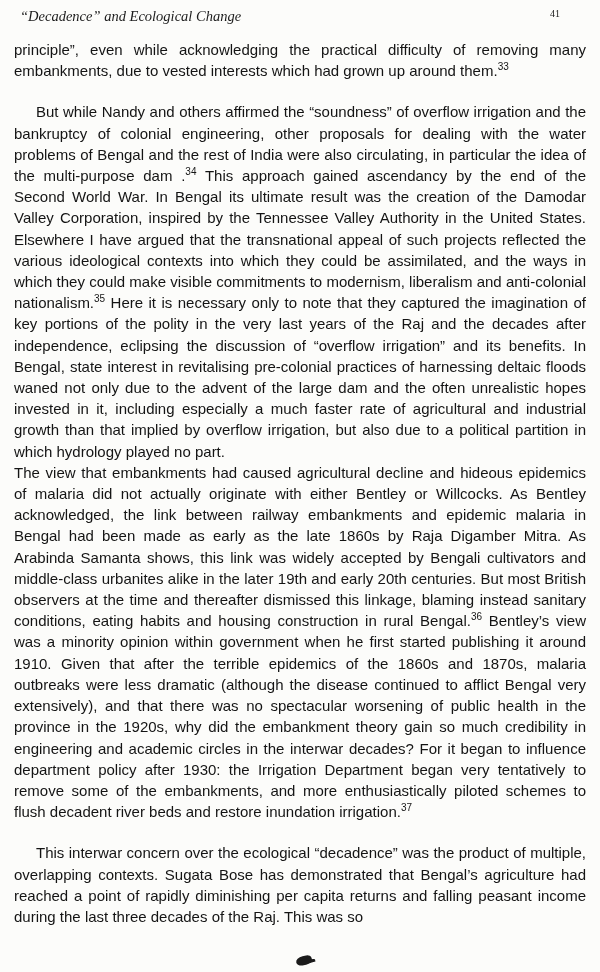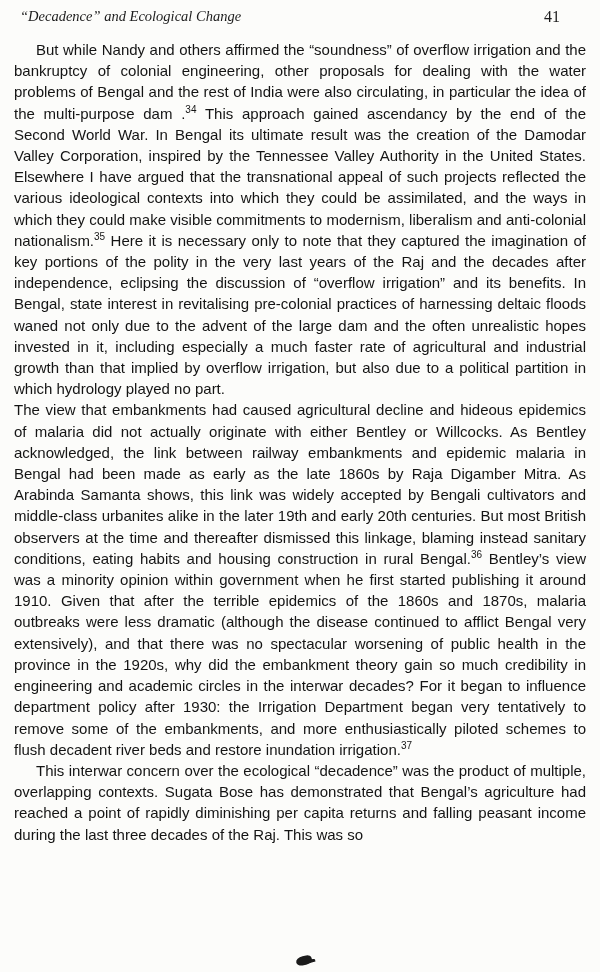--- a/index.html
+++ b/index.html
@@ -32,35 +32,36 @@
     font-family: "Liberation Serif", serif;
     font-style: italic;
     font-size: 14.5px;
     color: #1c1c1c;
   }
   .page-number {
     position: absolute;
     right: 26px;
     top: 0;
     font-family: "Liberation Serif", serif;
-    font-size: 16px;
+    font-size: 10px;
     color: #1c1c1c;
     text-align: right;
   }
   .body-text {
     font-size: 15px;
     line-height: 21.2px;
     text-align: justify;
     color: #141414;
   }
   .para {
     margin: 0;
   }
   .para.indent {
     text-indent: 22px;
+    margin-top: 20px;
   }
   sup.fn {
     font-size: 10px;
     line-height: 0;
     vertical-align: super;
     letter-spacing: 0;
   }
   .section-heading {
     margin: 14px 0 27px 0;
     text-align: center;
@@ -86,20 +87,21 @@
 
 <div class="page">
 
   <header class="page-header">
     <span class="header-title">“Decadence” and Ecological Change</span>
     <span class="page-number">41</span>
   </header>
 
   <main class="body-text">
 
+    <p class="para"><span>principle”, even while acknowledging the practical difficulty of removing many embankments, due to vested interests which had grown up around them.</span><sup class="fn">33</sup></p>
 
     <p class="para indent"><span>But while Nandy and others affirmed the “soundness” of overflow irrigation and the bankruptcy of colonial engineering, other proposals for dealing with the water problems of Bengal and the rest of India were also circulating, in particular the idea of the multi-purpose dam .</span><sup class="fn">34</sup><span> This approach gained ascendancy by the end of the Second World War. In Bengal its ultimate result was the creation of the Damodar Valley Corporation, inspired by the Tennessee Valley Authority in the United States.  Elsewhere I have argued that the transnational appeal of such projects reflected the various ideological contexts into which they could be assimilated, and the ways in which they could make visible commitments to modernism, liberalism and anti-colonial nationalism.</span><sup class="fn">35</sup><span> Here it is necessary only to note that they captured the imagination of key portions of the polity in the very last years of the Raj and the decades after independence, eclipsing the discussion of “overflow irrigation” and its benefits.  In Bengal, state interest in revitalising  pre-colonial practices of harnessing deltaic floods waned not only due to the advent of the large dam and the often unrealistic hopes invested in it, including especially a much faster rate of agricultural and industrial growth than that implied by overflow irrigation, but also due to a political partition in which hydrology played no part.</span></p>
 
 
     <p class="para"><span>The view that embankments had caused agricultural decline and hideous epidemics of malaria did not actually originate with either Bentley or Willcocks. As Bentley acknowledged, the link between railway embankments and epidemic malaria in Bengal had been made as early as the late 1860s by Raja Digamber Mitra.  As Arabinda Samanta shows, this link was widely accepted by Bengali cultivators and middle-class urbanites alike in the later 19th and early 20th centuries. But most British observers at the time and thereafter dismissed this linkage, blaming instead sanitary conditions, eating habits and housing construction in rural Bengal.</span><sup class="fn">36</sup><span> Bentley’s view was a minority opinion within government when he first started publishing it around 1910.  Given that after the terrible epidemics of the 1860s and 1870s, malaria outbreaks were less dramatic (although the disease continued to afflict Bengal very extensively), and that there was no spectacular worsening of public health in the province in the 1920s, why did the embankment theory gain so much credibility in engineering and academic circles in the interwar decades? For it began to influence department policy after 1930: the Irrigation Department began very tentatively to remove some of the embankments, and more enthusiastically piloted schemes to flush decadent river beds and restore inundation irrigation.</span><sup class="fn">37</sup></p>
 
     <p class="para indent"><span>This interwar concern over the ecological “decadence” was the product of multiple, overlapping contexts. Sugata Bose has demonstrated that Bengal’s agriculture had reached a point of rapidly diminishing per capita returns and falling peasant income during the last three decades of the Raj. This was so</span></p>
 
   </main>
 

